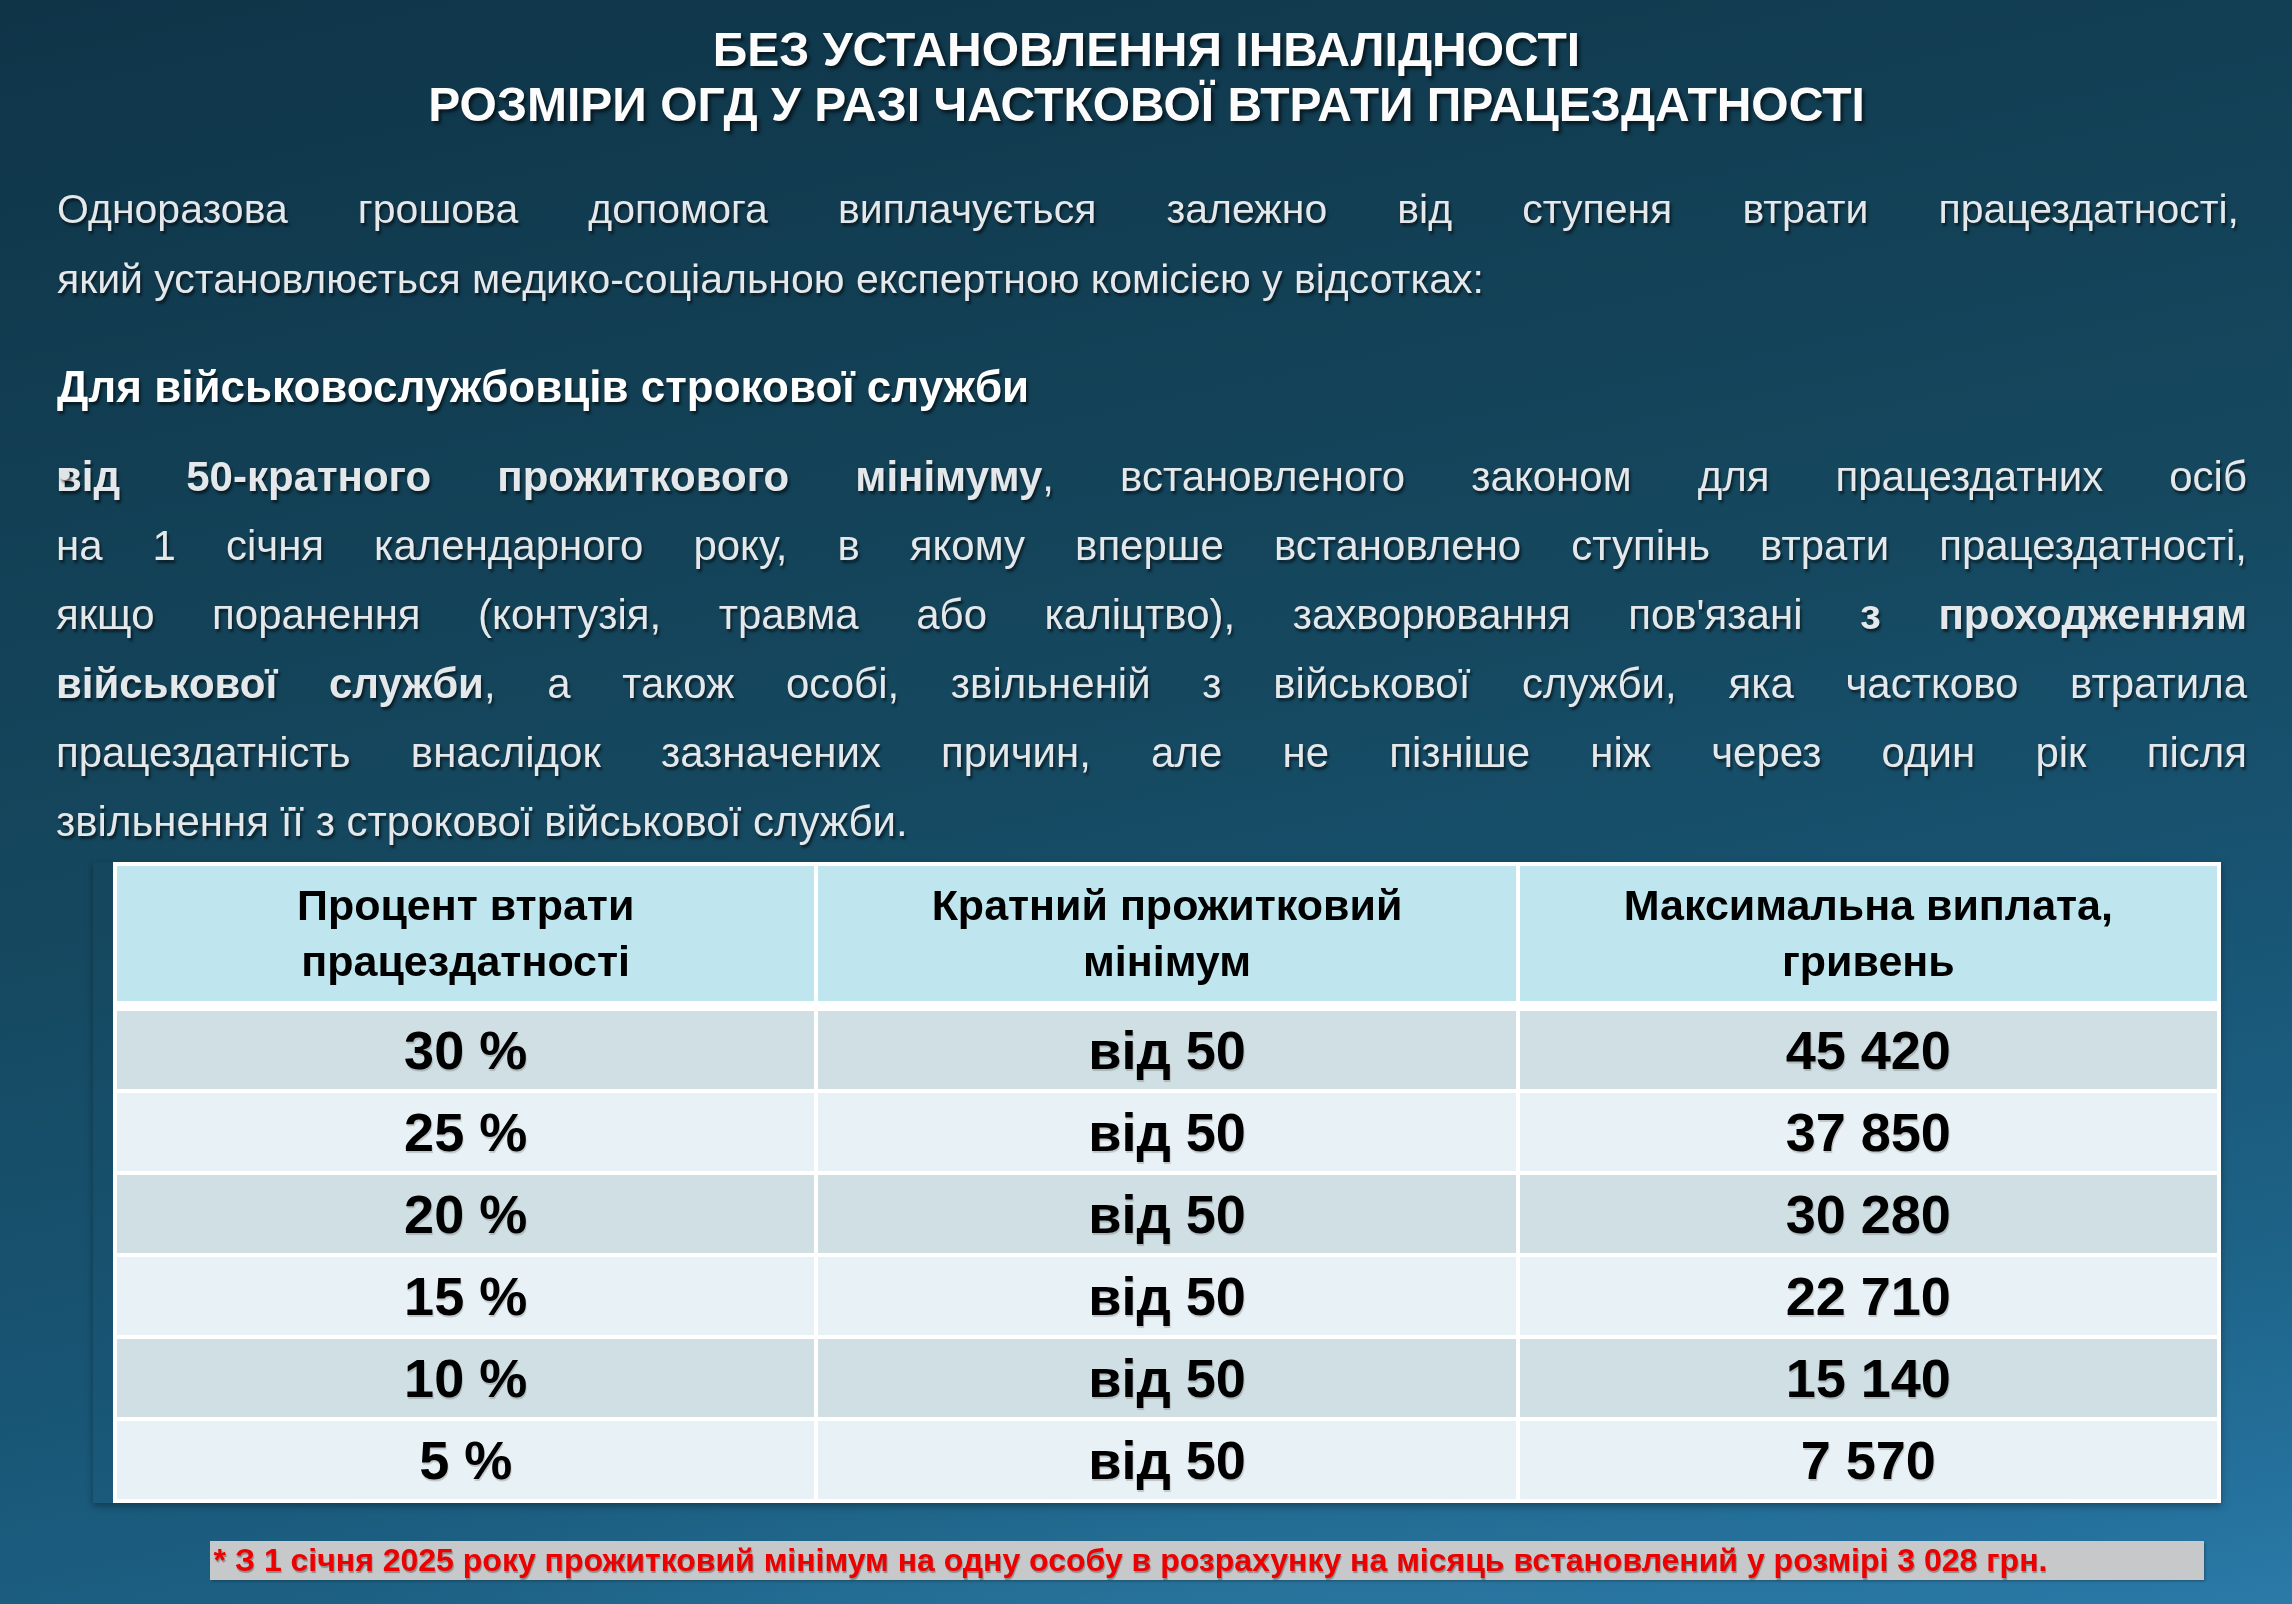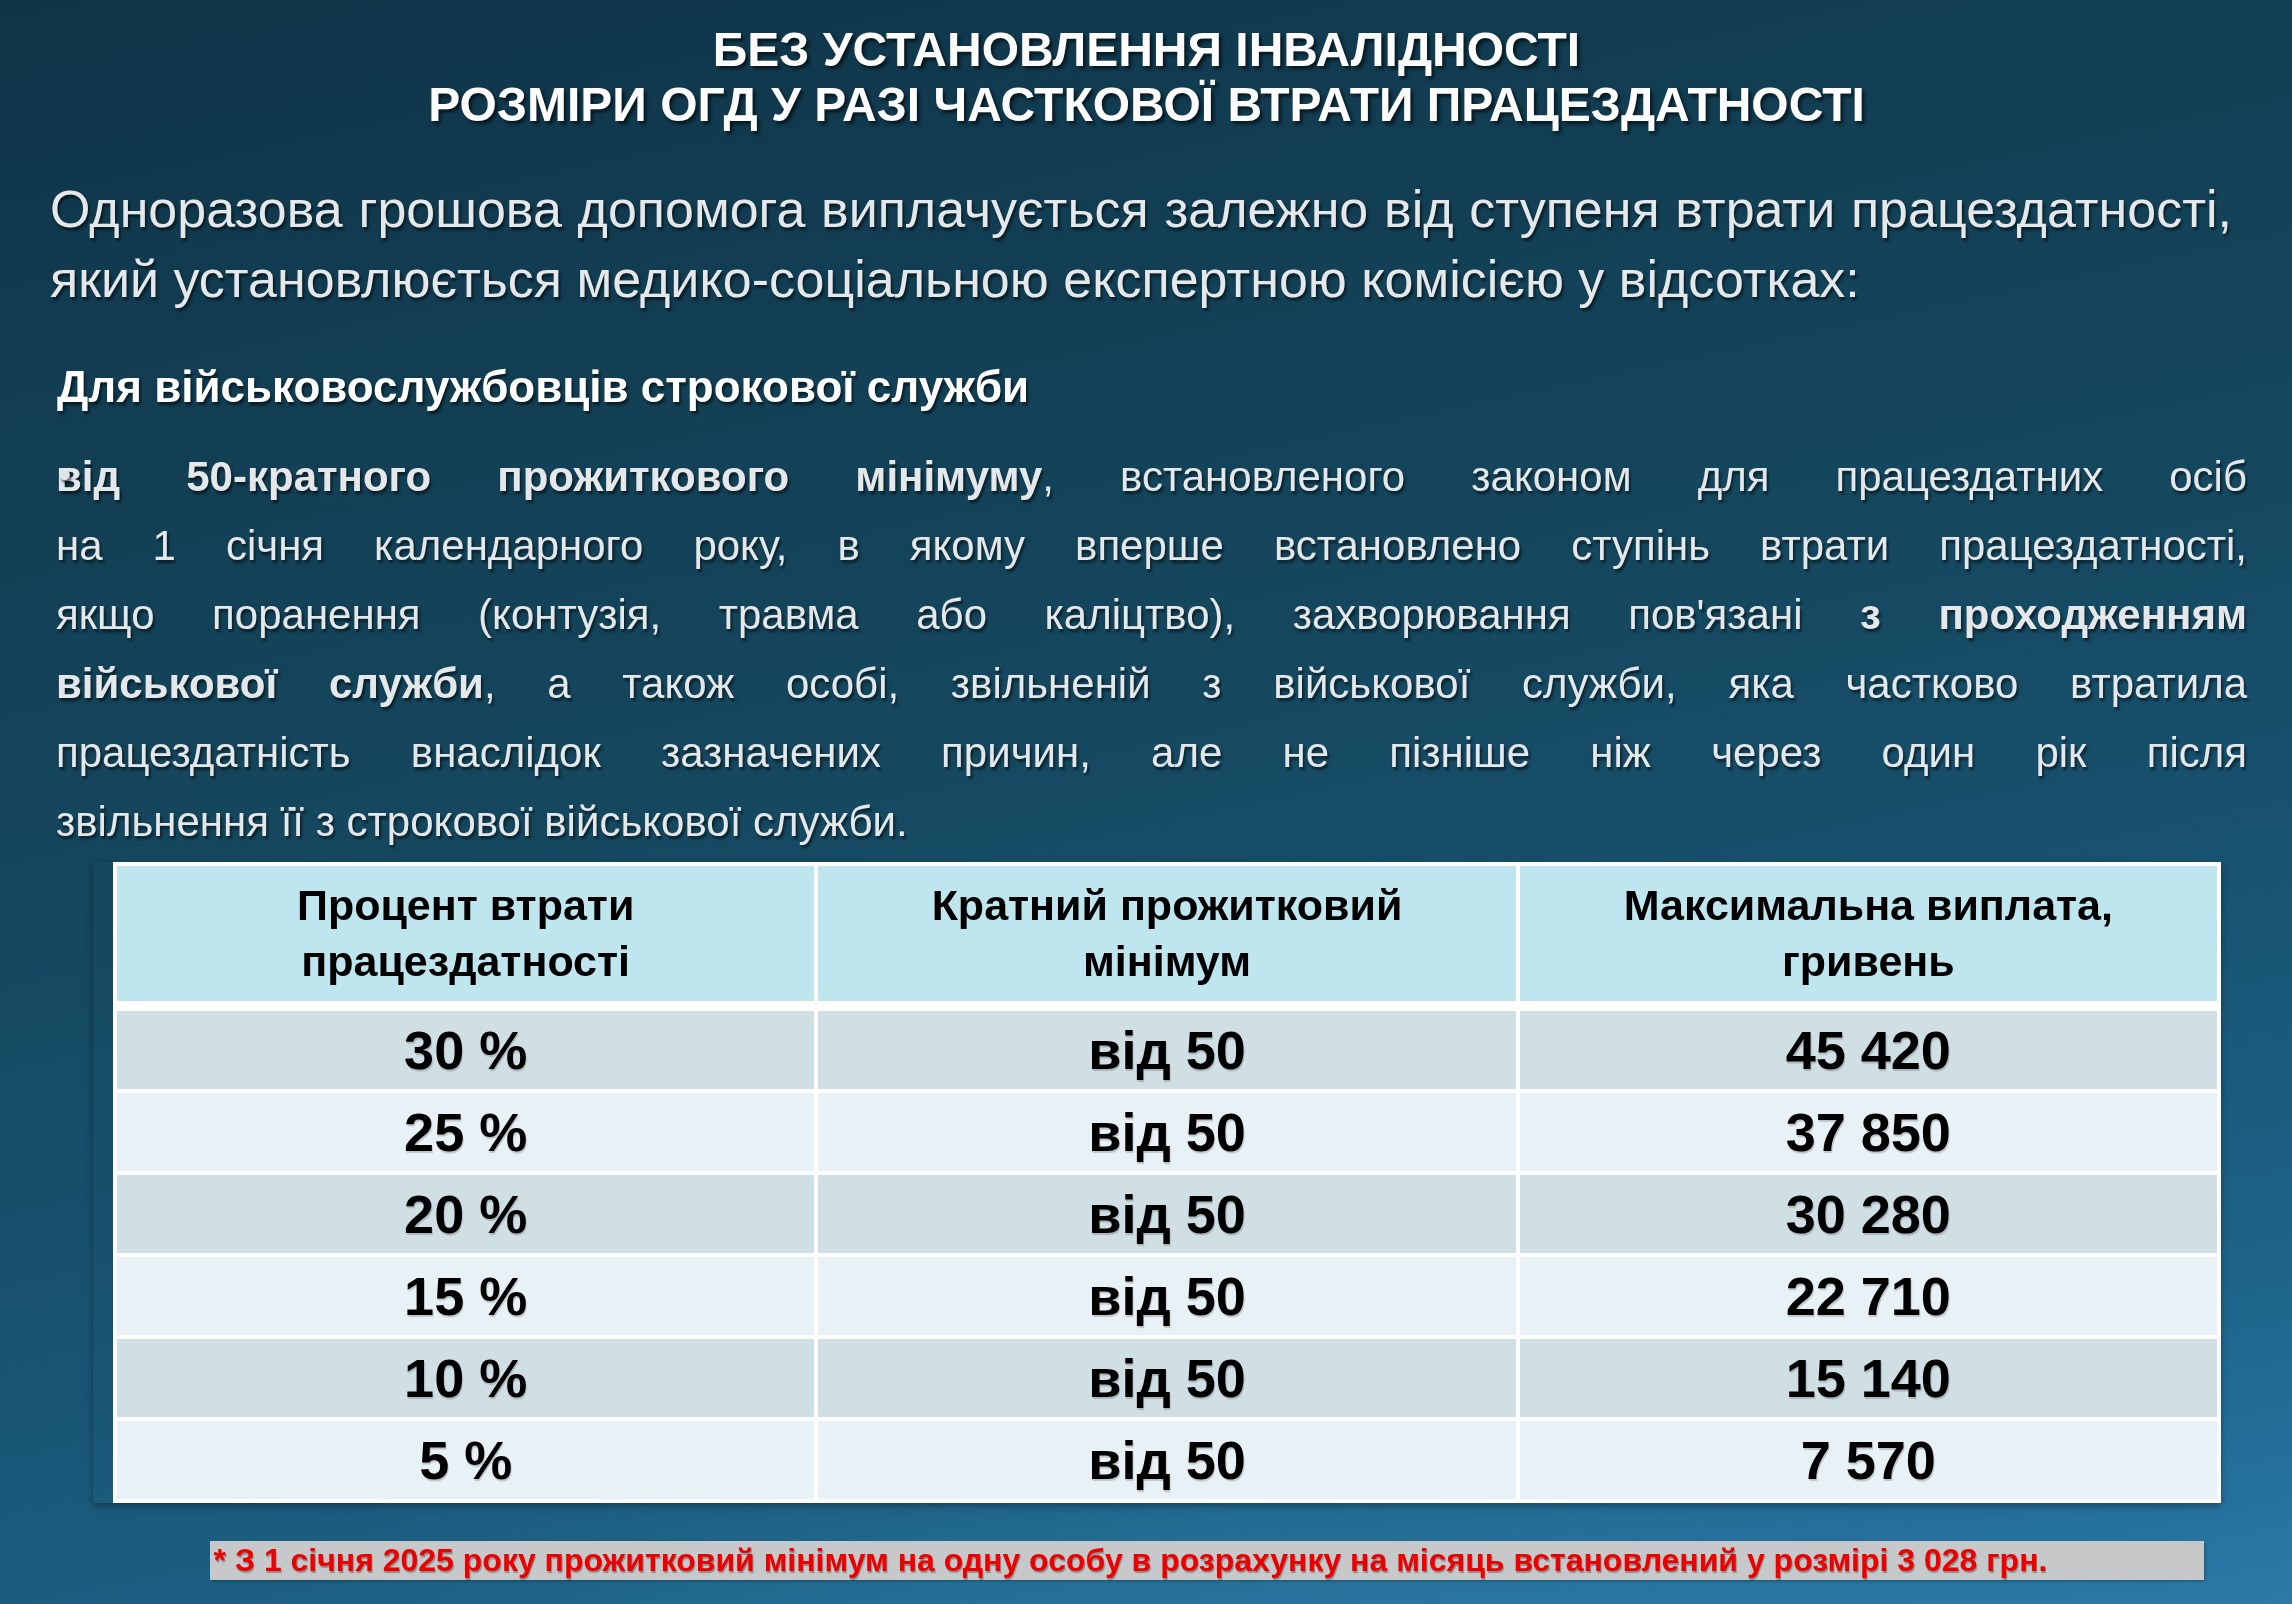--- a/index.html
+++ b/index.html
@@ -9,22 +9,22 @@
     background:
       radial-gradient(1433px 448px at 55% 108%, rgba(62,148,192,0.35), rgba(62,148,192,0) 70%),
       linear-gradient(168deg,#0f3448 0%,#123e53 22%,#15485f 45%,#185473 66%,#1d6286 82%,#25719d 94%,#2b7aa8 100%);
   }
   .title{
     position:absolute;top:21.5px;left:0;width:100%;text-align:center;
     color:#fcfcfc;font-weight:bold;font-size:48px;line-height:55px;
     text-shadow:2.7px 2.7px 3.6px rgba(0,0,0,0.6);letter-spacing:0px;
   }
   .intro{
-    position:absolute;left:50px;top:174px;width:2182px;
-    color:#e4e8ea;font-size:52px;line-height:70px;
+    position:absolute;left:57px;top:174px;width:2182px;
+    color:#e4e8ea;font-size:41px;line-height:70px;
     text-shadow:1.8px 2.7px 2.7px rgba(0,0,0,0.55);
   }
   .jline{text-align:left;}
   .jline.just{text-align:justify;text-align-last:justify;}
   .seg.b{font-weight:bold;}
   .seg.u{text-decoration-thickness:3.6px;text-underline-offset:8px;}
   .section-heading{
     position:absolute;left:57px;top:362px;
     color:#ffffff;font-weight:bold;font-size:44px;
     text-shadow:1.8px 2.7px 2.7px rgba(0,0,0,0.55);

